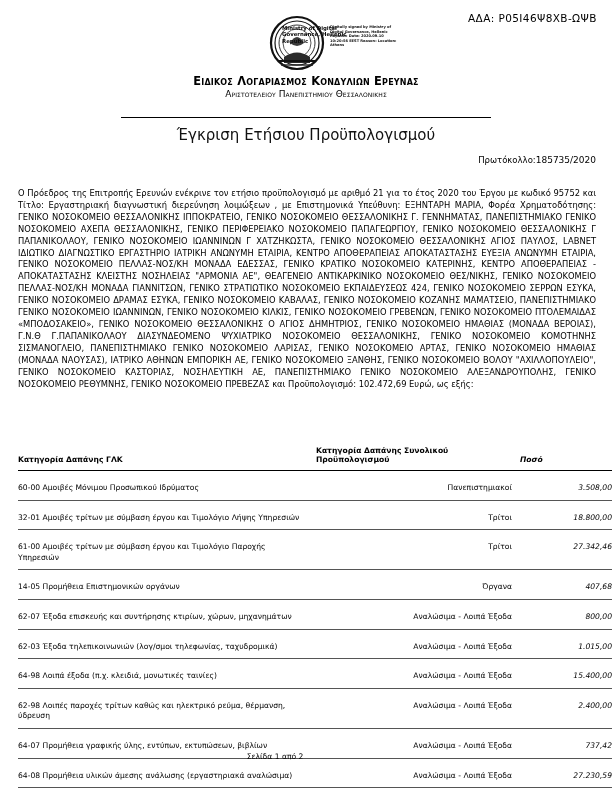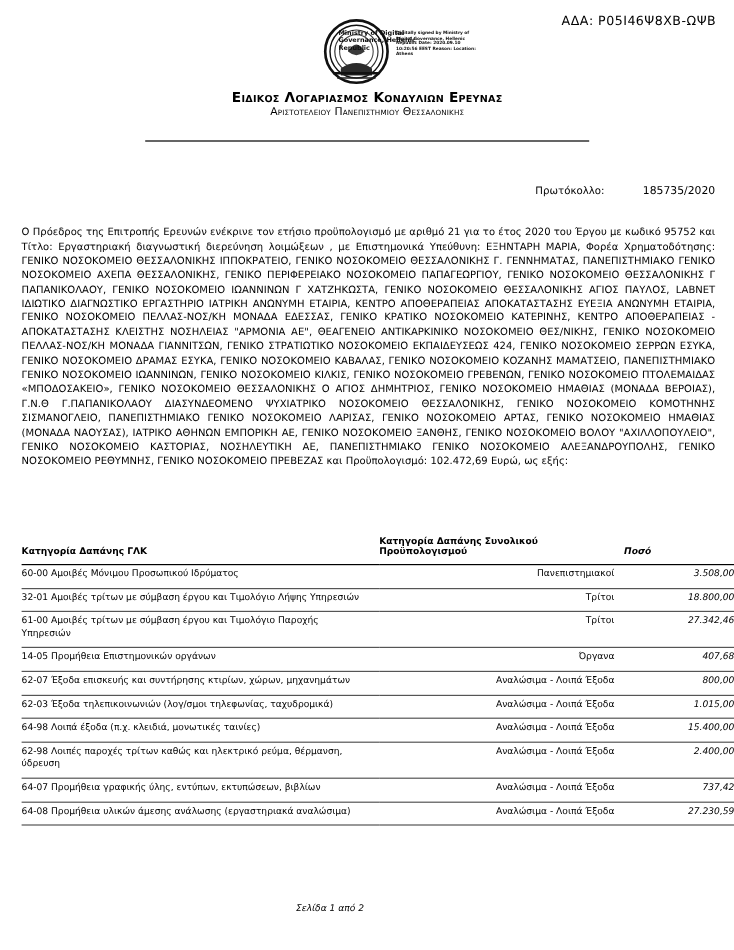--- a/index.html
+++ b/index.html
@@ -118,21 +118,21 @@
     line-height: 19px;
     color: #111;
   }
   .protocol {
     position: absolute;
     right: 16px;
     top: 155px;
     font-size: 8.5px;
     white-space: nowrap;
   }
-  .protocol .plabel { margin-right: 32px; }
+  .protocol .plabel { }
   .protocol .pvalue { font-size: 9px; }
 
   
   .body-text {
     position: absolute;
     left: 18px;
     top: 188px;
     width: 578px;
     font-size: 8.35px;
     line-height: 11.9px;
@@ -156,21 +156,21 @@
   table.budget th {
     font-size: 7.6px;
     font-weight: bold;
     text-align: left;
     padding: 3px 0 6px 0;
     border-bottom: 1.6px solid #000;
     vertical-align: bottom;
   }
   table.budget td {
     font-size: 7.6px;
-    padding: 2px 0 6px 0;
+    padding: 12px 0 6px 0;
     border-bottom: 0.8px solid #555;
     vertical-align: top;
     line-height: 10.6px;
   }
   table.budget tr:last-child td { border-bottom: 0.8px solid #555; }
   .col-glk   { width: 290px; padding-right: 8px !important; }
   .col-cat   { width: 196px; padding-right: 8px !important; text-align: right; }
   .col-amt   { width: 92px;  text-align: right; font-style: italic; }
   th.col-amt { text-align: right; }
   .glk-code { white-space: nowrap; }
@@ -178,21 +178,20 @@
 
   
   .footer {
     position: absolute;
     left: 0;
     top: 752px;
     width: 550px;
     text-align: center;
     font-size: 7.6px;
     color: #000;
-    font-style: italic;
   }
 </style>
 </head>
 <body>
 
 <div class="page">
 
   <div class="topband">
 
     <div class="sigblock">
@@ -215,20 +214,21 @@
     <div class="ada-code">ΑΔΑ: Ρ05Ι46Ψ8ΧΒ-ΩΨΒ</div>
   </div>
 
   <div class="org-lines">
     <div class="org-title">Ειδικοσ Λογαριασμοσ Κονδυλιων Ερευνασ</div>
     <div class="org-sub">Αριστοτελειου Πανεπιστημιου Θεσσαλονικησ</div>
   </div>
 
   <div class="hrule"></div>
 
+  <div class="doc-title">Έγκριση Ετήσιου Προϋπολογισμού</div>
 
   <div class="protocol">
     <span class="plabel">Πρωτόκολλο:</span><span class="pvalue">185735/2020</span>
   </div>
 
   <div class="body-text">Ο Πρόεδρος της Επιτροπής Ερευνών ενέκρινε τον ετήσιο προϋπολογισμό με αριθμό 21 για το έτος 2020 του Έργου με κωδικό 95752 και Τίτλο: Εργαστηριακή διαγνωστική διερεύνηση λοιμώξεων , με Επιστημονικά Υπεύθυνη: ΕΞΗΝΤΑΡΗ ΜΑΡΙΑ, Φορέα Χρηματοδότησης: ΓΕΝΙΚΟ ΝΟΣΟΚΟΜΕΙΟ ΘΕΣΣΑΛΟΝΙΚΗΣ ΙΠΠΟΚΡΑΤΕΙΟ, ΓΕΝΙΚΟ ΝΟΣΟΚΟΜΕΙΟ ΘΕΣΣΑΛΟΝΙΚΗΣ Γ. ΓΕΝΝΗΜΑΤΑΣ, ΠΑΝΕΠΙΣΤΗΜΙΑΚΟ ΓΕΝΙΚΟ ΝΟΣΟΚΟΜΕΙΟ ΑΧΕΠΑ ΘΕΣΣΑΛΟΝΙΚΗΣ, ΓΕΝΙΚΟ ΠΕΡΙΦΕΡΕΙΑΚΟ ΝΟΣΟΚΟΜΕΙΟ ΠΑΠΑΓΕΩΡΓΙΟΥ, ΓΕΝΙΚΟ ΝΟΣΟΚΟΜΕΙΟ ΘΕΣΣΑΛΟΝΙΚΗΣ Γ ΠΑΠΑΝΙΚΟΛΑΟΥ, ΓΕΝΙΚΟ ΝΟΣΟΚΟΜΕΙΟ ΙΩΑΝΝΙΝΩΝ Γ ΧΑΤΖΗΚΩΣΤΑ, ΓΕΝΙΚΟ ΝΟΣΟΚΟΜΕΙΟ ΘΕΣΣΑΛΟΝΙΚΗΣ ΑΓΙΟΣ ΠΑΥΛΟΣ, LABNET ΙΔΙΩΤΙΚΟ ΔΙΑΓΝΩΣΤΙΚΟ ΕΡΓΑΣΤΗΡΙΟ ΙΑΤΡΙΚΗ ΑΝΩΝΥΜΗ ΕΤΑΙΡΙΑ, ΚΕΝΤΡΟ ΑΠΟΘΕΡΑΠΕΙΑΣ ΑΠΟΚΑΤΑΣΤΑΣΗΣ ΕΥΕΞΙΑ ΑΝΩΝΥΜΗ ΕΤΑΙΡΙΑ, ΓΕΝΙΚΟ ΝΟΣΟΚΟΜΕΙΟ ΠΕΛΛΑΣ-ΝΟΣ/ΚΗ ΜΟΝΑΔΑ ΕΔΕΣΣΑΣ, ΓΕΝΙΚΟ ΚΡΑΤΙΚΟ ΝΟΣΟΚΟΜΕΙΟ ΚΑΤΕΡΙΝΗΣ, ΚΕΝΤΡΟ ΑΠΟΘΕΡΑΠΕΙΑΣ - ΑΠΟΚΑΤΑΣΤΑΣΗΣ ΚΛΕΙΣΤΗΣ ΝΟΣΗΛΕΙΑΣ "ΑΡΜΟΝΙΑ ΑΕ", ΘΕΑΓΕΝΕΙΟ ΑΝΤΙΚΑΡΚΙΝΙΚΟ ΝΟΣΟΚΟΜΕΙΟ ΘΕΣ/ΝΙΚΗΣ, ΓΕΝΙΚΟ ΝΟΣΟΚΟΜΕΙΟ ΠΕΛΛΑΣ-ΝΟΣ/ΚΗ ΜΟΝΑΔΑ ΓΙΑΝΝΙΤΣΩΝ, ΓΕΝΙΚΟ ΣΤΡΑΤΙΩΤΙΚΟ ΝΟΣΟΚΟΜΕΙΟ ΕΚΠΑΙΔΕΥΣΕΩΣ 424, ΓΕΝΙΚΟ ΝΟΣΟΚΟΜΕΙΟ ΣΕΡΡΩΝ ΕΣΥΚΑ, ΓΕΝΙΚΟ ΝΟΣΟΚΟΜΕΙΟ ΔΡΑΜΑΣ ΕΣΥΚΑ, ΓΕΝΙΚΟ ΝΟΣΟΚΟΜΕΙΟ ΚΑΒΑΛΑΣ, ΓΕΝΙΚΟ ΝΟΣΟΚΟΜΕΙΟ ΚΟΖΑΝΗΣ ΜΑΜΑΤΣΕΙΟ, ΠΑΝΕΠΙΣΤΗΜΙΑΚΟ ΓΕΝΙΚΟ ΝΟΣΟΚΟΜΕΙΟ ΙΩΑΝΝΙΝΩΝ, ΓΕΝΙΚΟ ΝΟΣΟΚΟΜΕΙΟ ΚΙΛΚΙΣ, ΓΕΝΙΚΟ ΝΟΣΟΚΟΜΕΙΟ ΓΡΕΒΕΝΩΝ, ΓΕΝΙΚΟ ΝΟΣΟΚΟΜΕΙΟ ΠΤΟΛΕΜΑΙΔΑΣ «ΜΠΟΔΟΣΑΚΕΙΟ», ΓΕΝΙΚΟ ΝΟΣΟΚΟΜΕΙΟ ΘΕΣΣΑΛΟΝΙΚΗΣ Ο ΑΓΙΟΣ ΔΗΜΗΤΡΙΟΣ, ΓΕΝΙΚΟ ΝΟΣΟΚΟΜΕΙΟ ΗΜΑΘΙΑΣ (ΜΟΝΑΔΑ ΒΕΡΟΙΑΣ), Γ.Ν.Θ Γ.ΠΑΠΑΝΙΚΟΛΑΟΥ ΔΙΑΣΥΝΔΕΟΜΕΝΟ ΨΥΧΙΑΤΡΙΚΟ ΝΟΣΟΚΟΜΕΙΟ ΘΕΣΣΑΛΟΝΙΚΗΣ, ΓΕΝΙΚΟ ΝΟΣΟΚΟΜΕΙΟ ΚΟΜΟΤΗΝΗΣ ΣΙΣΜΑΝΟΓΛΕΙΟ, ΠΑΝΕΠΙΣΤΗΜΙΑΚΟ ΓΕΝΙΚΟ ΝΟΣΟΚΟΜΕΙΟ ΛΑΡΙΣΑΣ, ΓΕΝΙΚΟ ΝΟΣΟΚΟΜΕΙΟ ΑΡΤΑΣ, ΓΕΝΙΚΟ ΝΟΣΟΚΟΜΕΙΟ ΗΜΑΘΙΑΣ (ΜΟΝΑΔΑ ΝΑΟΥΣΑΣ), ΙΑΤΡΙΚΟ ΑΘΗΝΩΝ ΕΜΠΟΡΙΚΗ ΑΕ, ΓΕΝΙΚΟ ΝΟΣΟΚΟΜΕΙΟ ΞΑΝΘΗΣ, ΓΕΝΙΚΟ ΝΟΣΟΚΟΜΕΙΟ ΒΟΛΟΥ "ΑΧΙΛΛΟΠΟΥΛΕΙΟ", ΓΕΝΙΚΟ ΝΟΣΟΚΟΜΕΙΟ ΚΑΣΤΟΡΙΑΣ, ΝΟΣΗΛΕΥΤΙΚΗ ΑΕ, ΠΑΝΕΠΙΣΤΗΜΙΑΚΟ ΓΕΝΙΚΟ ΝΟΣΟΚΟΜΕΙΟ ΑΛΕΞΑΝΔΡΟΥΠΟΛΗΣ, ΓΕΝΙΚΟ ΝΟΣΟΚΟΜΕΙΟ ΡΕΘΥΜΝΗΣ, ΓΕΝΙΚΟ ΝΟΣΟΚΟΜΕΙΟ ΠΡΕΒΕΖΑΣ και Προϋπολογισμό: 102.472,69 Ευρώ, ως εξής:</div>
 
   <div class="table-wrap">
     <table class="budget">
       <thead>

